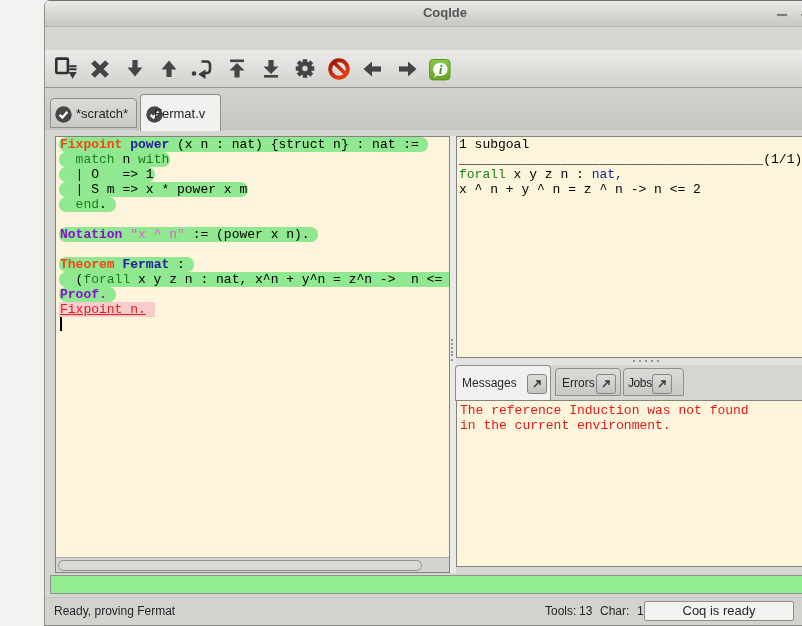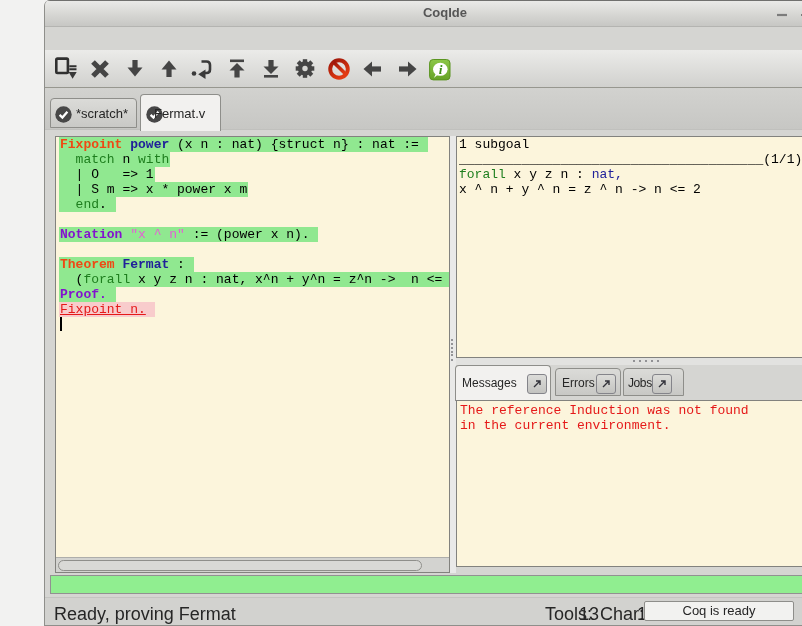--- a/index.html
+++ b/index.html
@@ -25,21 +25,21 @@
 #tab2{left:95px;top:6px;width:79px;height:36px;background:#F2F1EF;}
 .tabck{position:absolute;}
 .tabtx{position:absolute;font-size:13px;color:#262626;}
 
 .pane{position:absolute;background:#FCF5DC;border:1px solid #82827E;overflow:hidden;}
 #leftpane{left:10px;top:136px;width:393px;height:435px;}
 #goalpane{left:411px;top:136px;width:380px;height:220px;}
 #msgpane{left:411px;top:400px;width:380px;height:165px;}
 .code{font-family:"Liberation Mono",monospace;font-size:13px;line-height:15px;white-space:pre;color:#000;}
 .cl{position:absolute;left:3px;height:15px;}
-.hg{background:#90E890;padding:0 1px;}
+.hg{background:#90E890;padding:0 1px;border-radius:7px;}
 .hp{background:#F8CCCC;padding:0 1px;}
 .kw{color:#EF4814;font-weight:bold;}
 .id{color:#20209A;font-weight:bold;}
 .gr{color:#1E7E1E;}
 .pu{color:#8312CE;font-weight:bold;}
 .st{color:#E55FD4;}
 .rd{color:#E51919;}
 .nv{color:#20209A;}
 .ul{text-decoration:underline;}
 
@@ -47,21 +47,21 @@
 #hthumb{position:absolute;left:2px;top:2px;width:362px;height:9px;background:#D9D9D6;border:1px solid #8F8F8B;border-radius:6px;}
 
 .mtab{position:absolute;border:1px solid #8E8E8A;border-bottom:none;border-radius:4px 4px 0 0;font-size:12px;color:#262626;}
 .sqbtn{position:absolute;width:18px;height:18px;border:1px solid #84848A;border-radius:3px;
  background:linear-gradient(#DCDCD9,#C3C3C0);}
 .sqbtn svg{position:absolute;left:3px;top:3px;}
 
 #greenbar{left:5px;top:575px;width:788px;height:17px;background:#90EE90;border:1px solid #919191;}
 
 #statusbar{left:0;top:597px;width:800px;height:28px;background:#D2D2CF;border-top:1px solid #C4C4C1;}
-.st13{position:absolute;font-size:18px;color:#262626;white-space:pre;}
+.st13{position:absolute;font-size:12px;color:#262626;white-space:pre;}
 #coqready{position:absolute;left:599px;top:3px;width:148px;height:18px;background:#F2F2F0;
  border:1px solid #8E8E8A;border-radius:2px;text-align:center;font-size:13px;color:#262626;line-height:18px;}
 .dotv{position:absolute;width:2px;height:2px;background:#77777D;border-radius:50%;}
 </style></head>
 <body>
 <div id="win">
  <div class="abs" id="titlebar">
   <div class="abs" id="title">CoqIde</div>
   <svg class="abs" style="left:728px;top:0" width="70" height="26" viewBox="0 0 70 26">
     <g stroke="#7C7C7C" stroke-width="2.2" fill="none">

